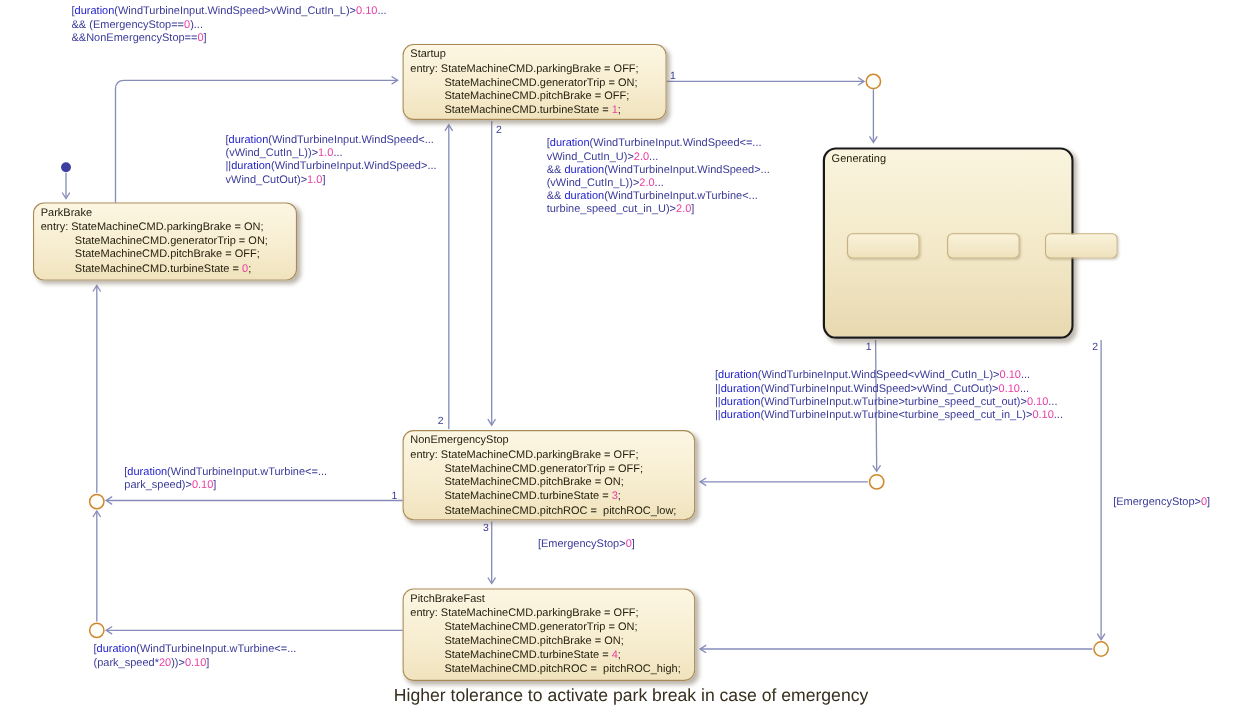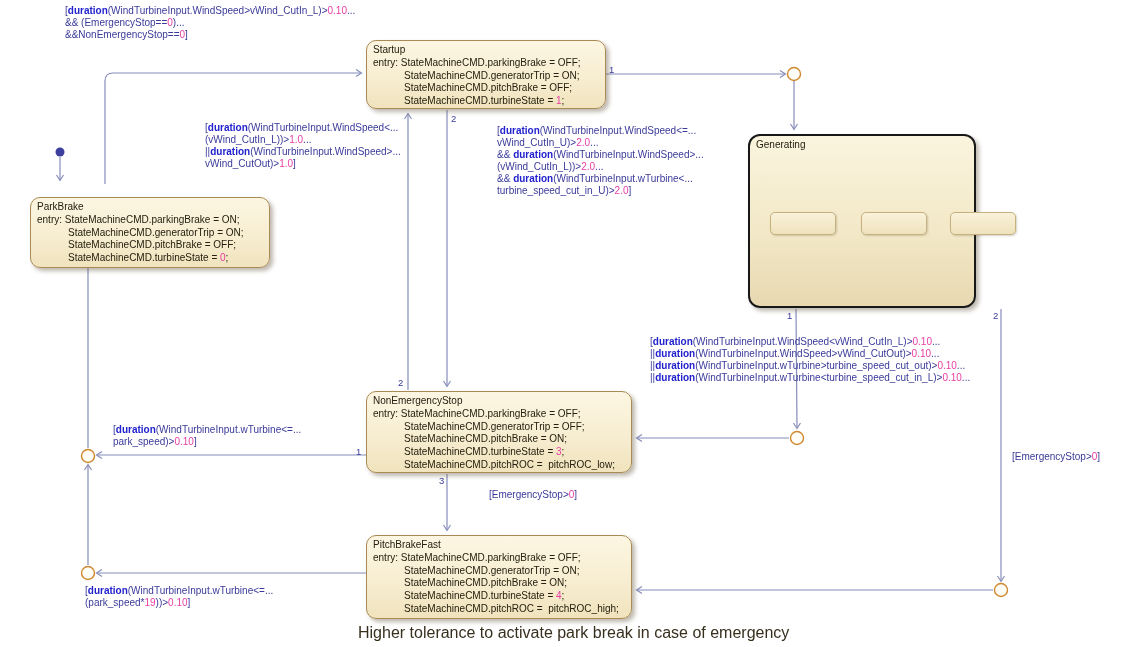--- a/index.html
+++ b/index.html
@@ -18,21 +18,21 @@
   .generating{border:2.8px solid #181818;border-radius:12px;
          background:linear-gradient(180deg,#faf4de 0%,#f3e9c8 55%,#e7d8b0 100%);}
   .substate{position:absolute;box-sizing:border-box;border:1px solid #c6b07e;border-radius:5px;
          background:linear-gradient(180deg,#f9f2da,#efe2bd);
          box-shadow:1px 1px 2px rgba(120,105,80,.3);}
 
   
   .tlabel{position:absolute;font-size:10px;line-height:12px;}
   .tlabel .rl{white-space:pre;}
   .tlabel .c-p{color:#3a3a99;}
-  .c-k{color:#2121cd;font-weight:700;}
+  .c-k{color:#2121cd;font-weight:400;}
   .c-n{color:#ea3da4;}
   .state .c-p{color:#25200f;}
 
   .tnum{position:absolute;font-size:9.5px;color:#3a3a99;}
   .note{position:absolute;font-size:16px;color:#372f1e;white-space:pre;}
 </style>
 </head>
 <body>
 
 <div class="canvas">
@@ -77,21 +77,21 @@
       <circle cx="794" cy="74" r="6.5"></circle>
       <circle cx="797" cy="438" r="6.5"></circle>
       <circle cx="1001" cy="590" r="6.5"></circle>
       <circle cx="88" cy="456" r="6.5"></circle>
       <circle cx="88" cy="573" r="6.5"></circle>
     </g>
 
     <circle cx="60" cy="152" r="4.5" fill="#3c3f9e" stroke="none"></circle>
   </svg>
 
-  <div class="state" style="left:30px;top:197px;width:240px;height:71px">
+  <div class="state" style="left:30px;top:184px;width:240px;height:71px">
     <div class="title">ParkBrake</div>
     <div class="state-body">
         <div class="rl"><span class="c-p">entry: StateMachineCMD.parkingBrake = ON;</span></div>
         <div class="rl"><span class="c-p">StateMachineCMD.generatorTrip = ON;</span></div>
         <div class="rl"><span class="c-p">StateMachineCMD.pitchBrake = OFF;</span></div>
         <div class="rl"><span class="c-p">StateMachineCMD.turbineState = </span><span class="c-n">0</span><span class="c-p">;</span></div>
       </div>
   </div>
 
   <div class="state" style="left:366px;top:40px;width:240px;height:69px">
@@ -163,21 +163,21 @@
       <div class="rl"><span class="c-p">park_speed)&gt;</span><span class="c-n">0.10</span><span class="c-p">]</span></div>
     </div>
   <div class="tlabel" style="left:489px;top:489px">
       <div class="rl"><span class="c-p">[EmergencyStop&gt;</span><span class="c-n">0</span><span class="c-p">]</span></div>
     </div>
   <div class="tlabel" style="left:1012px;top:451px">
       <div class="rl"><span class="c-p">[EmergencyStop&gt;</span><span class="c-n">0</span><span class="c-p">]</span></div>
     </div>
   <div class="tlabel" style="left:85px;top:585px">
       <div class="rl"><span class="c-p">[</span><span class="c-k">duration</span><span class="c-p">(WindTurbineInput.wTurbine&lt;=...</span></div>
-      <div class="rl"><span class="c-p">(park_speed*</span><span class="c-n">19</span><span class="c-p">))&gt;</span><span class="c-n">0.10</span><span class="c-p">]</span></div>
+      <div class="rl"><span class="c-p">(park_speed*</span><span class="c-n">20</span><span class="c-p">))&gt;</span><span class="c-n">0.10</span><span class="c-p">]</span></div>
     </div>
 
   <span class="tnum" style="left:609px;top:64px">1</span>
   <span class="tnum" style="left:451px;top:113px">2</span>
   <span class="tnum" style="left:398px;top:377px">2</span>
   <span class="tnum" style="left:356px;top:446px">1</span>
   <span class="tnum" style="left:439px;top:475px">3</span>
   <span class="tnum" style="left:787px;top:310px">1</span>
   <span class="tnum" style="left:993px;top:310px">2</span>
 

